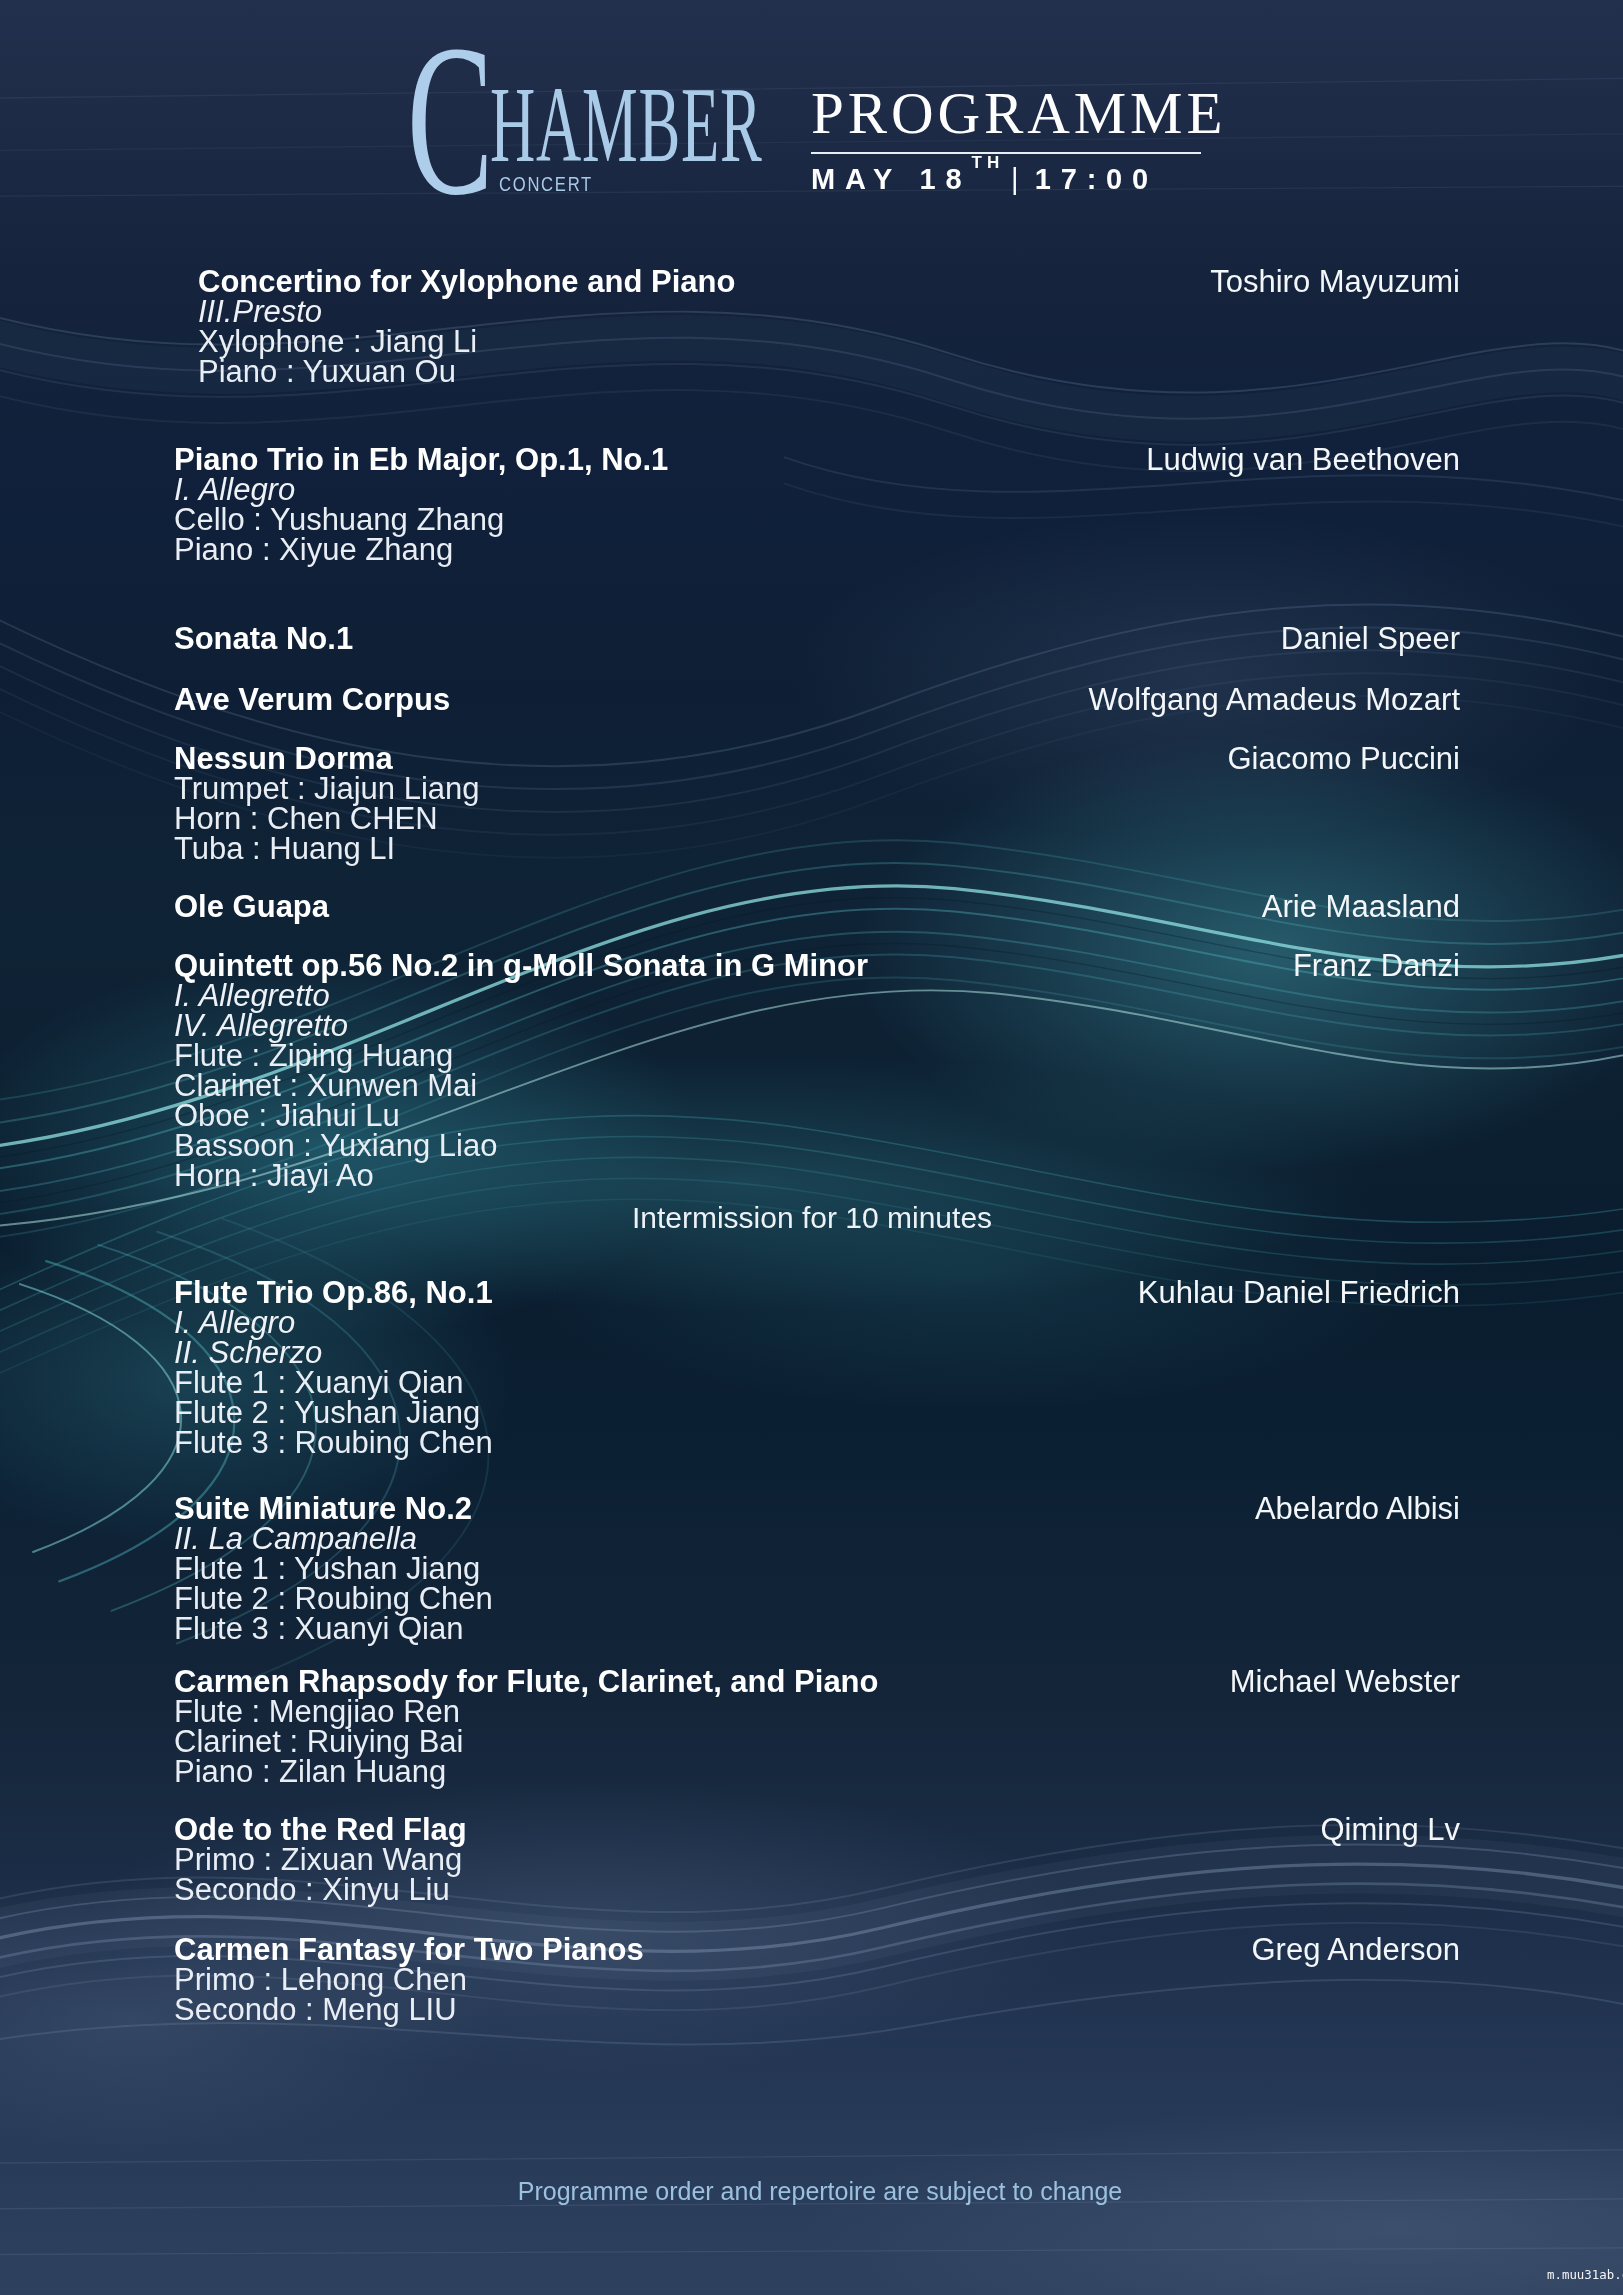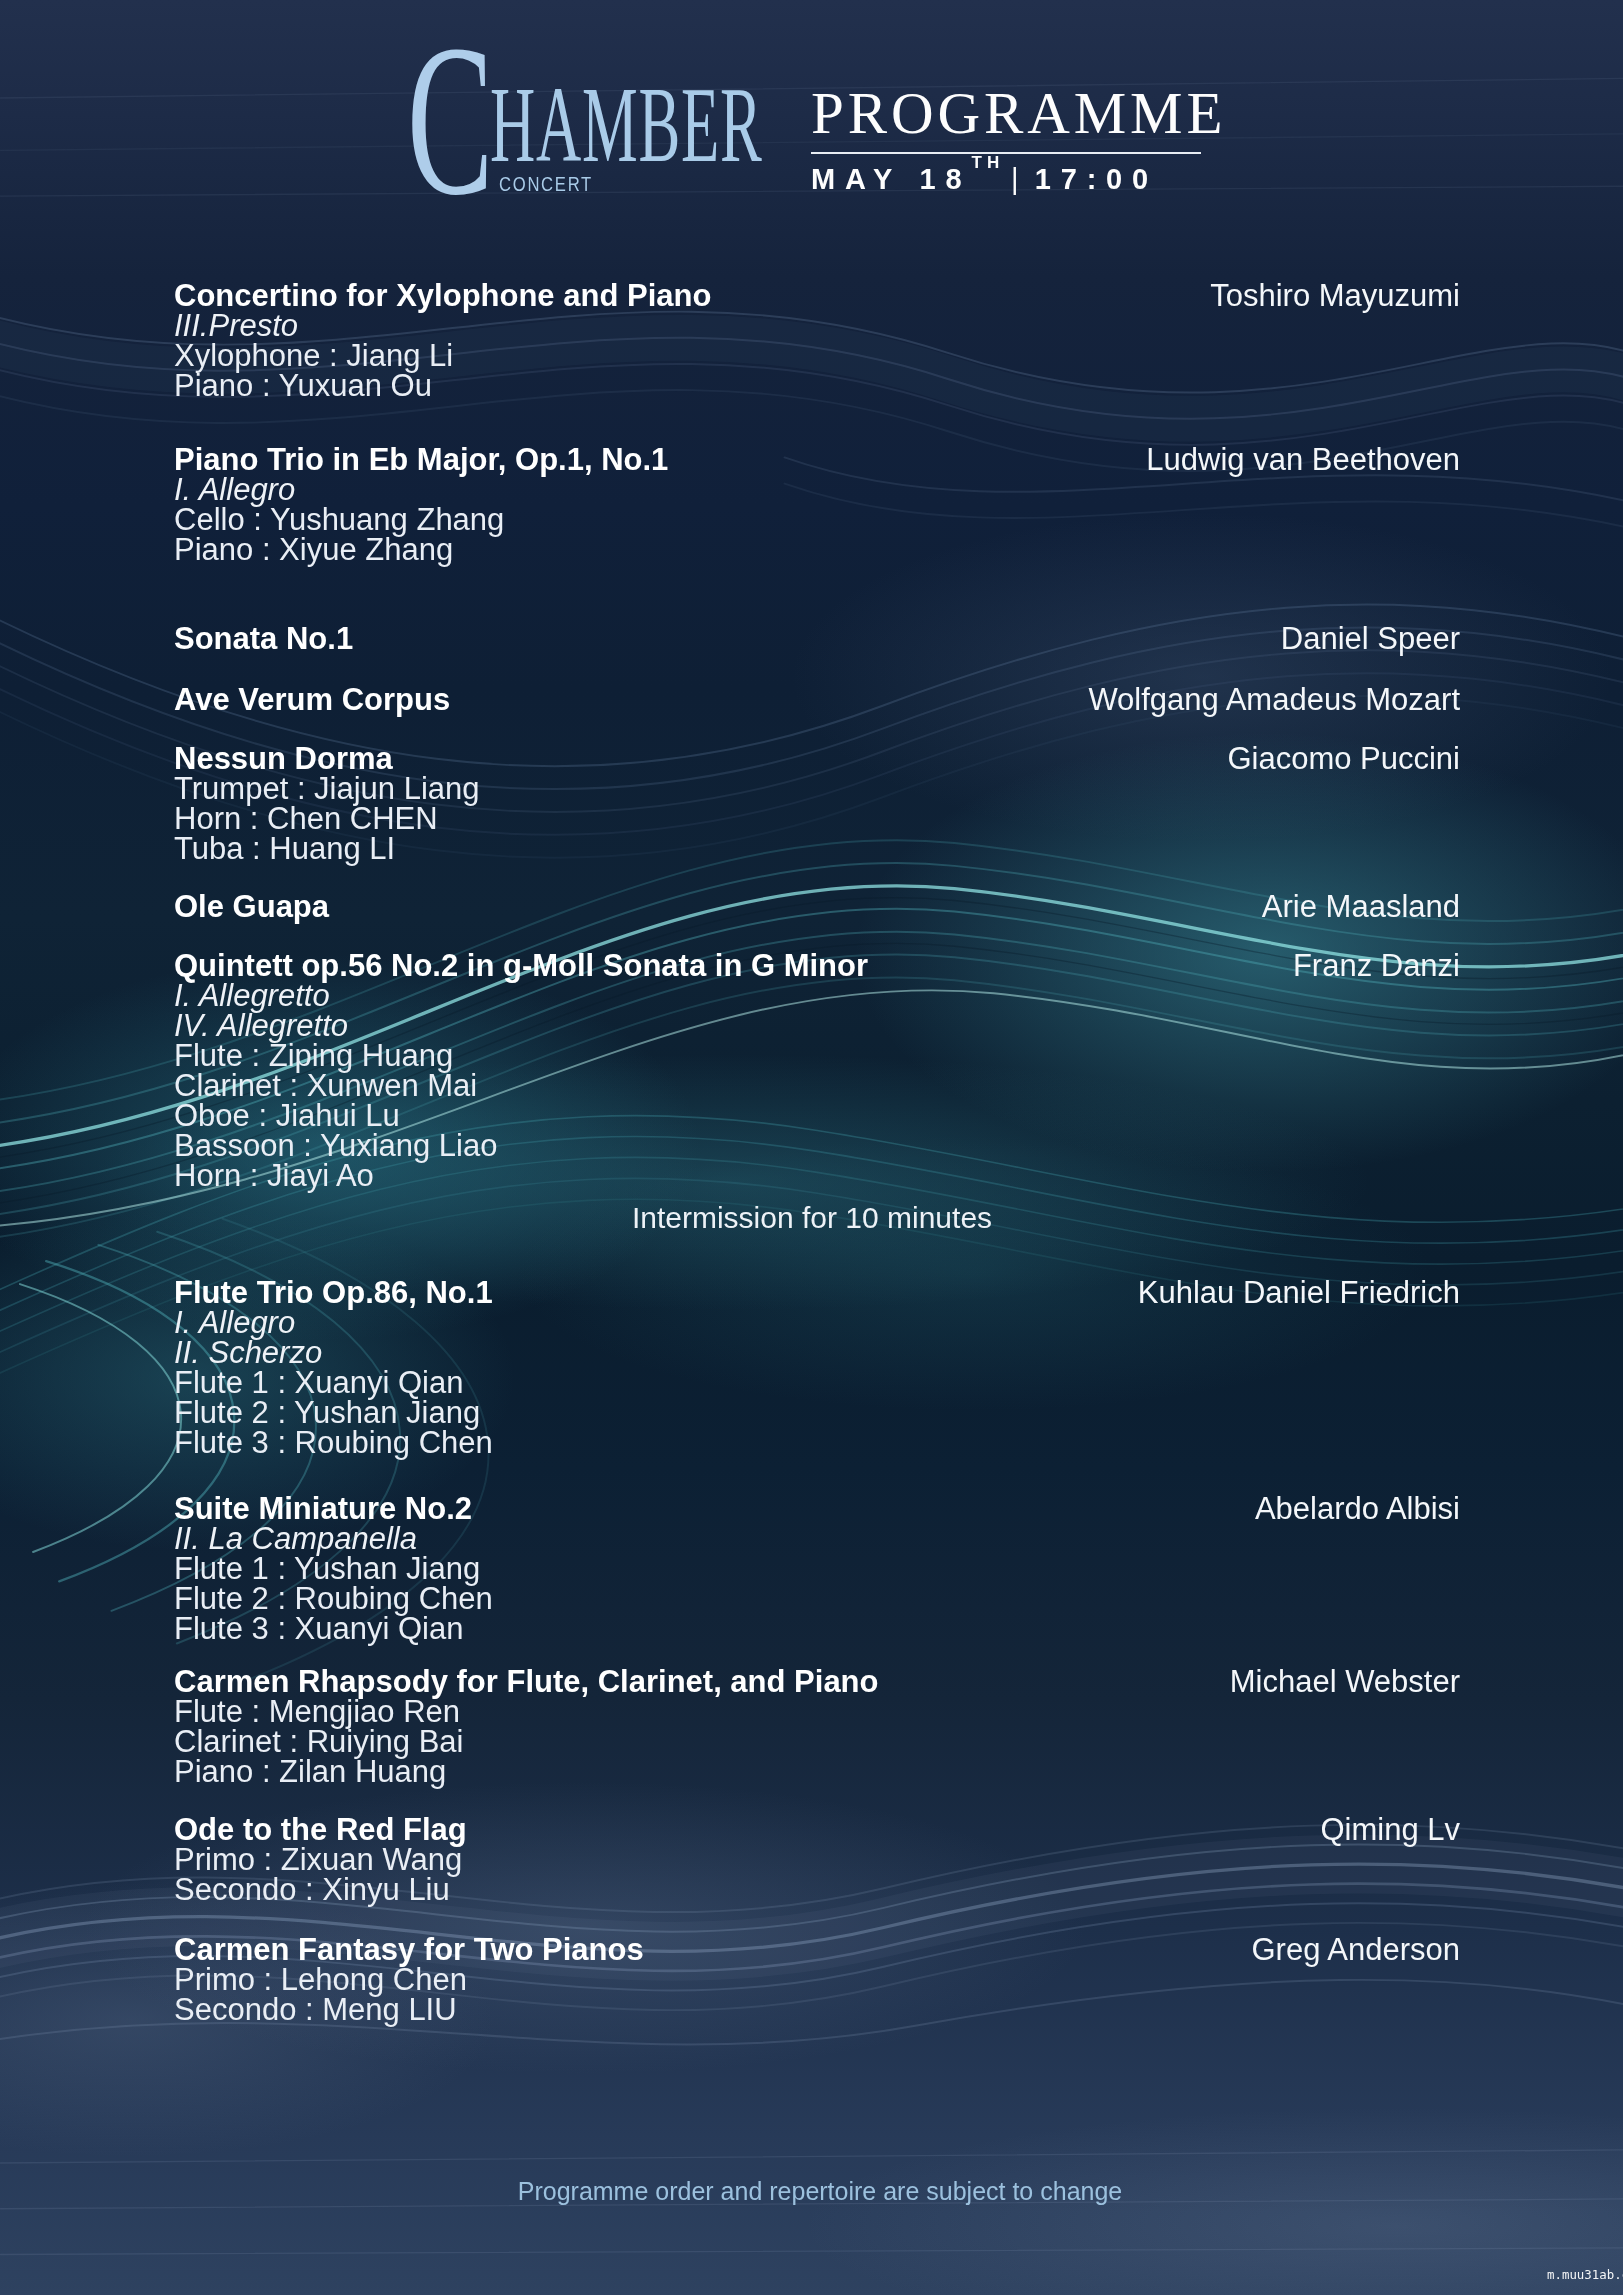--- a/index.html
+++ b/index.html
@@ -118,21 +118,21 @@
       <span class="logo-c">C</span>
       <span class="logo-word">HAMBER</span>
       <span class="logo-sub">CONCERT</span>
     </div>
     <div class="prog-title">PROGRAMME</div>
     <div class="title-underline"></div>
     <div class="date-line"><span>MAY 18</span><sup>TH</sup><span class="sep">|</span><span>17:00</span></div>
   </div>
 
   <div id="programme-list">
-      <div class="entry" style="top: 281px;">
+      <div class="entry" style="top: 267px; margin-left: 24px;">
         <div class="head">
           <span class="ptitle">Concertino for Xylophone and Piano</span>
           <span class="composer">Toshiro Mayuzumi</span>
         </div>
         <div class="movement">III.Presto</div>
         <div class="performer">Xylophone : Jiang Li</div>
         <div class="performer">Piano : Yuxuan Ou</div>
       </div>
       <div class="entry" style="top: 445px;">
         <div class="head">

